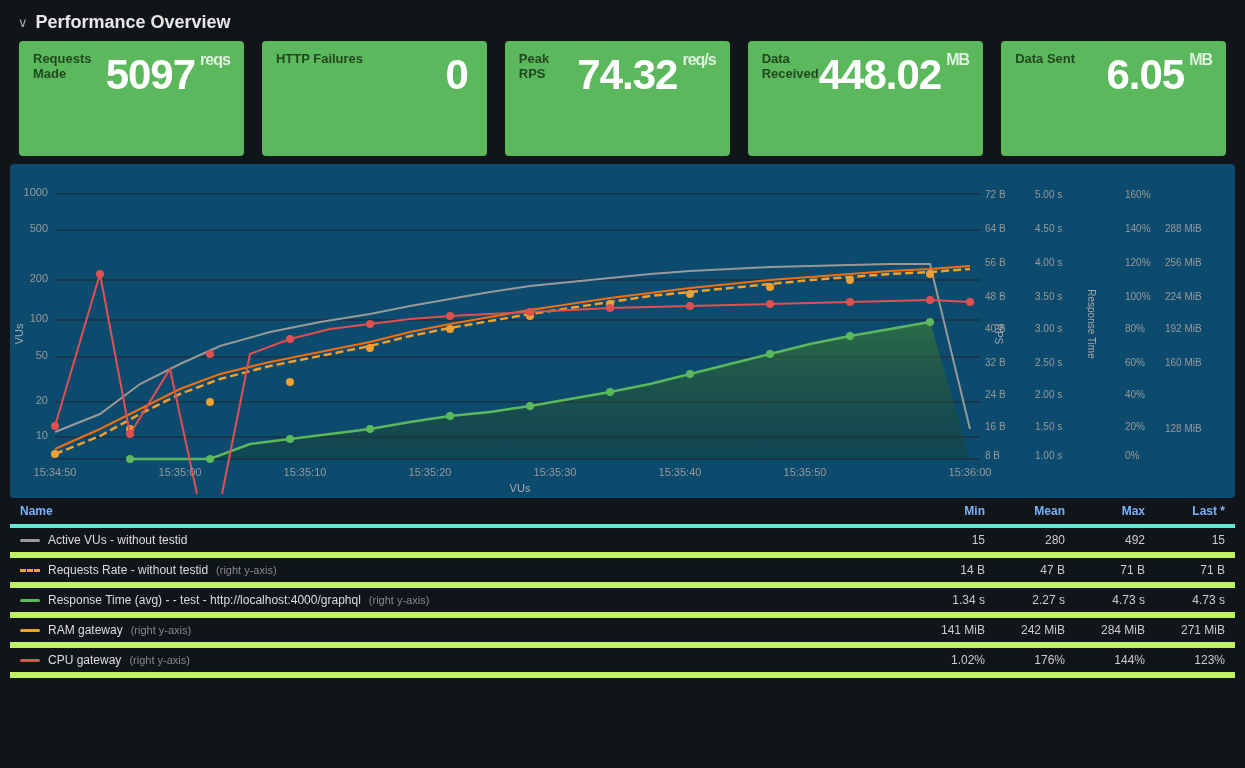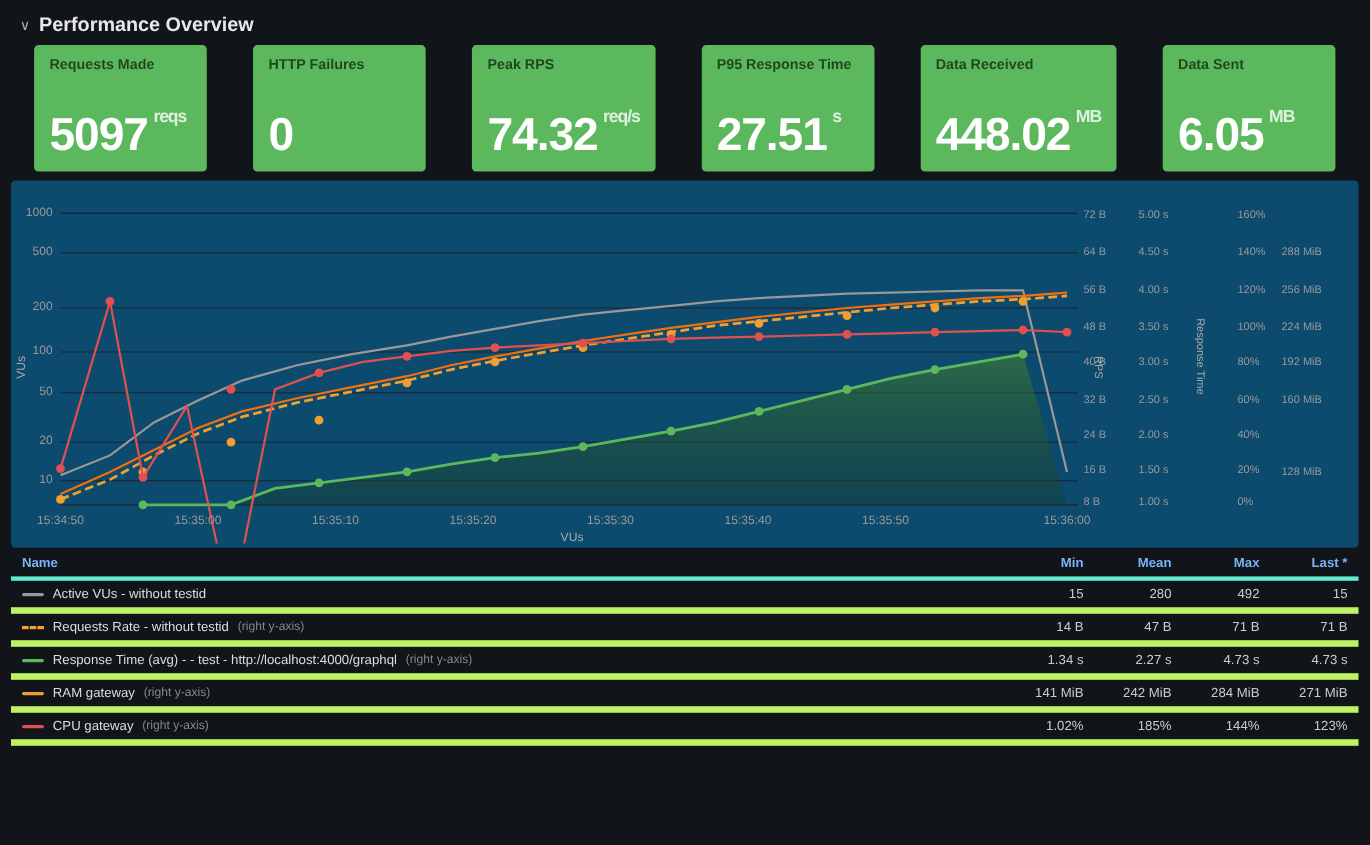--- a/index.html
+++ b/index.html
@@ -31,25 +31,25 @@
     .metrics-row {
       display: flex;
       gap: 0;
       padding: 0 10px;
       margin-bottom: 8px;
     }
     .metric-card {
       flex: 1;
       background: #5cb85c;
       border-radius: 4px;
-      margin: 0 21px;
+      margin: 0 9px;
       padding: 10px 14px;
       min-height: 115px;
       display: flex;
-      flex-direction: column;
+      flex-direction: row;
       justify-content: space-between;
     }
     .metric-label {
       font-size: 13px;
       font-weight: 600;
       color: #1a3a1a;
       opacity: 0.9;
     }
     .metric-value {
       font-size: 42px;
@@ -138,26 +138,20 @@
     <div class="metric-card">
     <span class="metric-label">HTTP Failures</span>
     <div class="metric-value">
       0<span class="metric-unit"></span>
     </div>
   </div>
     <div class="metric-card">
     <span class="metric-label">Peak RPS</span>
     <div class="metric-value">
       74.32<span class="metric-unit">req/s</span>
-    </div>
-  </div>
-    <div class="metric-card">
-    <span class="metric-label">P95 Response Time</span>
-    <div class="metric-value">
-      27.51<span class="metric-unit">s</span>
     </div>
   </div>
     <div class="metric-card">
     <span class="metric-label">Data Received</span>
     <div class="metric-value">
       448.02<span class="metric-unit">MB</span>
     </div>
   </div>
     <div class="metric-card">
     <span class="metric-label">Data Sent</span>
@@ -375,18 +369,18 @@
     <span class="td-stat">284 MiB</span>
     <span class="td-stat">271 MiB</span>
   </div>
       <div class="table-data-row">
     <div class="td-name">
       <span class="series-line" style="background:#e05050"></span>
       <span class="name-text">CPU gateway</span>
       <span class="axis-note">(right y-axis)</span>
     </div>
     <span class="td-stat">1.02%</span>
-    <span class="td-stat">185%</span>
+    <span class="td-stat">176%</span>
     <span class="td-stat">144%</span>
     <span class="td-stat">123%</span>
   </div>
     </div>
 </div>
 
 </body></html>

